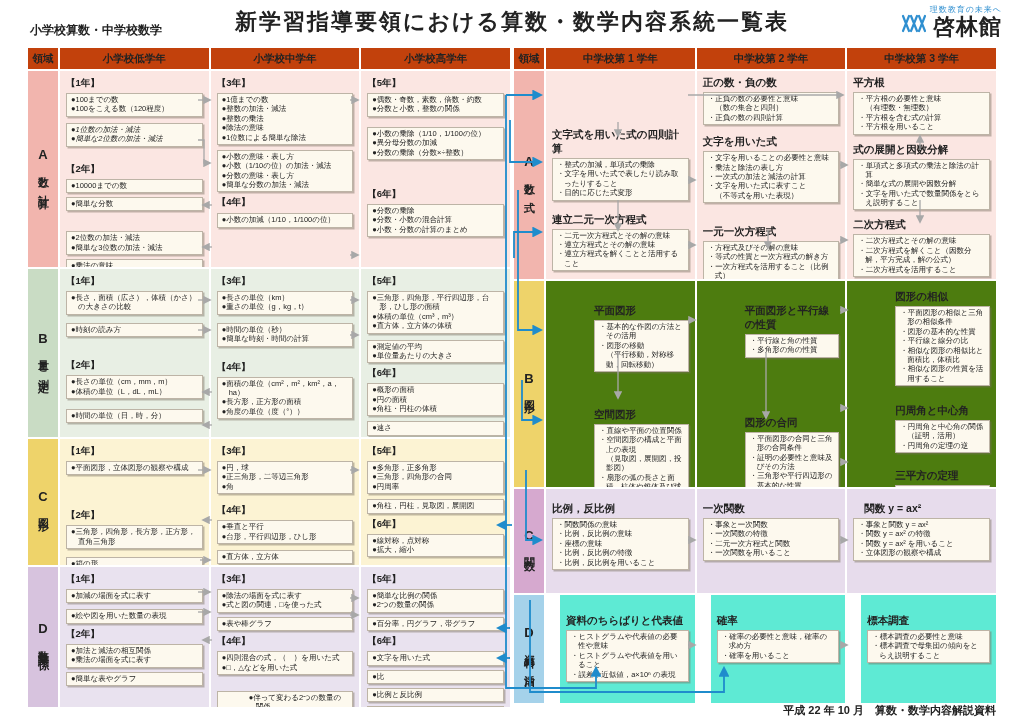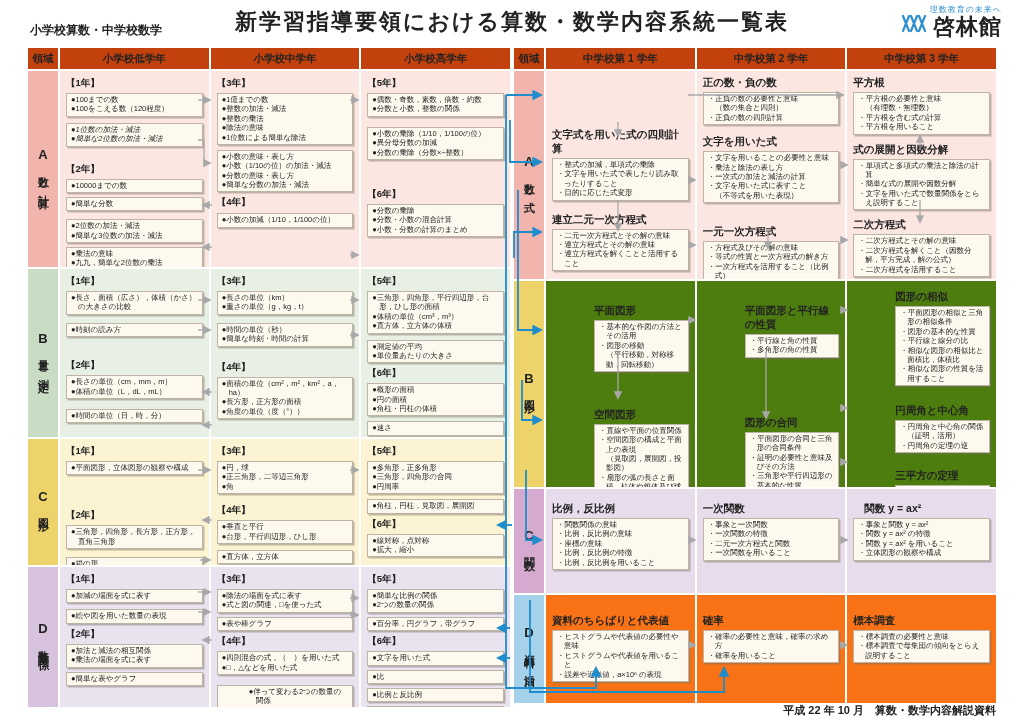--- a/index.html
+++ b/index.html
@@ -30,21 +30,21 @@
         padding:1px 4px 2px;margin-bottom:4px;font-size:7.5px;line-height:1.25;}
   .ln{text-indent:-7px;padding-left:7px;}
   .btitle{font-weight:bold;font-size:10.5px;margin:0 0 2px;}
   
   .th-pink    .sec-col{background:#fbe6e2;} .th-pink    .sec-label{background:#f2b5ae;}
   .th-green   .sec-col{background:#e8efe4;} .th-green   .sec-label{background:#c9dcc4;}
   .th-yellow  .sec-col{background:#fcf3d3;} .th-yellow  .sec-label{background:#eed36a;}
   .th-purple  .sec-col{background:#e9e2ef;} .th-purple  .sec-label{background:#d7c3de;}
   .th-yellow2 .sec-col{background:#4d7c0f;padding-left:48px;} .th-yellow2 .sec-label{background:#eed36a;}
   .th-purple2 .sec-col{background:#e7dcec;} .th-purple2 .sec-label{background:#d6a9cf;}
-  .th-blue    .sec-col{background:#f97316;} .th-blue    .sec-label{background:#a5d2ea;}
+  .th-blue    .sec-col{background:#5eead4;margin-left:14px;} .th-blue    .sec-label{background:#a5d2ea;}
   
   .footer{position:absolute;right:28px;top:703px;font-size:11px;font-weight:600;}
   
   .overlay{position:absolute;left:0;top:0;pointer-events:none;z-index:6;}
 </style>
 </head>
 <body>
 
 <div class="page">
 
@@ -88,21 +88,21 @@
             <div class="ln">●1位数の加法・減法</div>
             <div class="ln">●簡単な2位数の加法・減法</div>
           </div>
           <div class="yh" style="margin-top: 16px;">【2年】</div>
           <div class="ibox">
             <div class="ln">●10000までの数</div>
           </div>
           <div class="ibox" style="margin-top: 4px;">
             <div class="ln">●簡単な分数</div>
           </div>
-          <div class="ibox" style="margin-top: 8px;">
+          <div class="ibox" style="margin-top: 20px;">
             <div class="ln">●2位数の加法・減法</div>
             <div class="ln">●簡単な3位数の加法・減法</div>
           </div>
           <div class="ibox" style="margin-top: 4px;">
             <div class="ln">●乗法の意味</div>
             <div class="ln">●九九，簡単な2位数の乗法</div>
           </div>
         </div>
         <div class="sec-col">
           <div class="yh">【3年】</div>
@@ -284,21 +284,21 @@
             <div class="ln">●式と図の関連，□を使った式</div>
           </div>
           <div class="ibox">
             <div class="ln">●表や棒グラフ</div>
           </div>
           <div class="yh">【4年】</div>
           <div class="ibox">
             <div class="ln">●四則混合の式，（　）を用いた式</div>
             <div class="ln">●□，△などを用いた式</div>
           </div>
-          <div class="ibox" style="margin-top: 10px; padding-left: 31px;">
+          <div class="ibox" style="margin-top: 16px; padding-left: 31px;">
             <div class="ln">●伴って変わる2つの数量の関係</div>
           </div>
           <div class="ibox" style="margin-top: 4px;">
             <div class="ln">●二次元の表，折れ線グラフ</div>
           </div>
         </div>
         <div class="sec-col">
           <div class="yh">【5年】</div>
           <div class="ibox">
             <div class="ln">●簡単な比例の関係</div>

